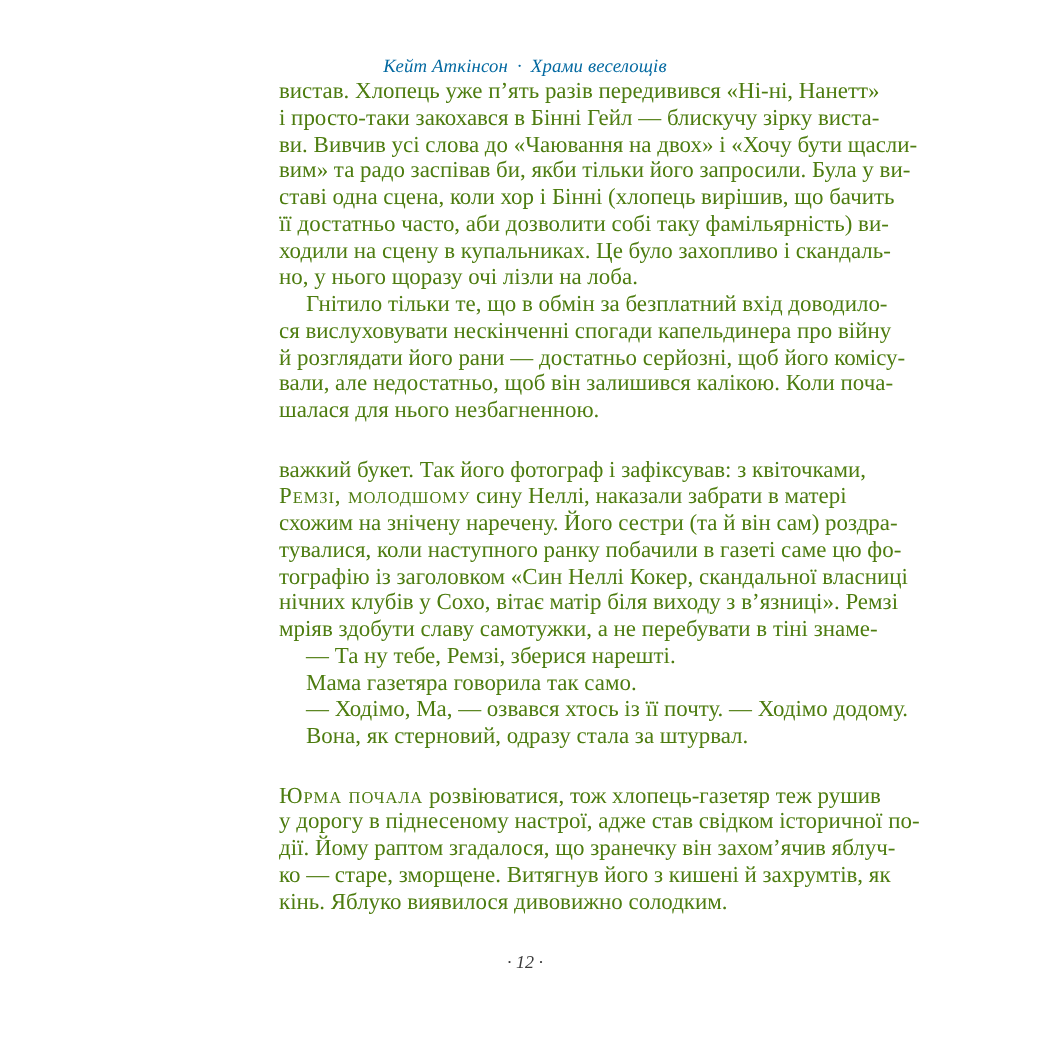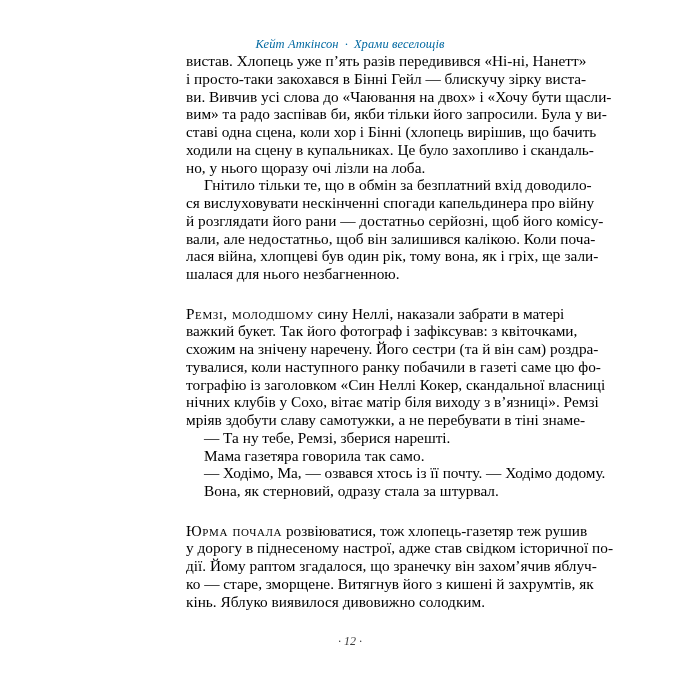--- a/index.html
+++ b/index.html
@@ -11,21 +11,21 @@
   }
   .running-header {
     position: absolute; top: 37px; left: 0; width: 700px; text-align: center;
     font-family: "Liberation Serif", "DejaVu Serif", serif;
     font-style: italic; font-size: 12.5px; color: #0369a1; letter-spacing: 0.1px;
   }
   .running-header .sep { margin: 0 6px; }
   .text-block {
     position: absolute; left: 186px; width: 335px; top: 52px;
     font-family: "Liberation Serif", "DejaVu Serif", serif;
-    font-size: 15.3px; line-height: 17.75px; color: #000000;
+    font-size: 15.3px; line-height: 17.75px; color: #4d7c0f;
   }
   .line { display: block; white-space: nowrap; text-align: justify; text-align-last: justify; height: 17.75px; }
   .line.last { text-align-last: left; }
   .line.indent { padding-left: 18px; }
   .gap { display: block; height: 17.75px; }
   .smallcaps { font-variant: small-caps; letter-spacing: 0.6px; }
   .page-number {
     position: absolute; top: 634px; left: 0; width: 700px; text-align: center;
     font-family: "Liberation Serif", "DejaVu Serif", serif;
     font-style: italic; font-size: 12px; color: #3a3a3a;
@@ -41,38 +41,38 @@
   </div>
 
   <div class="text-block">
 
     <div>
       <span class="line">вистав. Хлопець уже п’ять разів передивився «Ні-ні, Нанетт»</span>
       <span class="line">і просто-таки закохався в Бінні Гейл — блискучу зірку виста-</span>
       <span class="line">ви. Вивчив усі слова до «Чаювання на двох» і «Хочу бути щасли-</span>
       <span class="line">вим» та радо заспівав би, якби тільки його запросили. Була у ви-</span>
       <span class="line">ставі одна сцена, коли хор і Бінні (хлопець вирішив, що бачить</span>
+      <span class="line">її достатньо часто, аби дозволити собі таку фамільярність) ви-</span>
       <span class="line">ходили на сцену в купальниках. Це було захопливо і скандаль-</span>
       <span class="line last">но, у нього щоразу очі лізли на лоба.</span>
     </div>
 
     <div>
       <span class="line indent">Гнітило тільки те, що в обмін за безплатний вхід доводило-</span>
       <span class="line">ся вислуховувати нескінченні спогади капельдинера про війну</span>
       <span class="line">й розглядати його рани — достатньо серйозні, щоб його комісу-</span>
       <span class="line">вали, але недостатньо, щоб він залишився калікою. Коли поча-</span>
-      <span class="line">лася війна, хлопцеві був один рік, тому вона, як і гріх, ще зали-</span>
       <span class="line last">шалася для нього незбагненною.</span>
     </div>
     <span class="gap"></span>
     <span class="gap" style="height:4px"></span>
 
     <div>
+      <span class="line">важкий букет. Так його фотограф і зафіксував: з квіточками,</span>
       <span class="line"><span class="smallcaps">Ремзі, молодшому</span><span> сину Неллі, наказали забрати в матері</span></span>
-      <span class="line">важкий букет. Так його фотограф і зафіксував: з квіточками,</span>
       <span class="line">схожим на знічену наречену. Його сестри (та й він сам) роздра-</span>
       <span class="line">тувалися, коли наступного ранку побачили в газеті саме цю фо-</span>
       <span class="line">тографію із заголовком «Син Неллі Кокер, скандальної власниці</span>
       <span class="line">нічних клубів у Сохо, вітає матір біля виходу з в’язниці». Ремзі</span>
       <span class="line">мріяв здобути славу самотужки, а не перебувати в тіні знаме-</span>
     </div>
     <div>
       <span class="line last indent">— Та ну тебе, Ремзі, зберися нарешті.</span>
     </div>
     <div>

